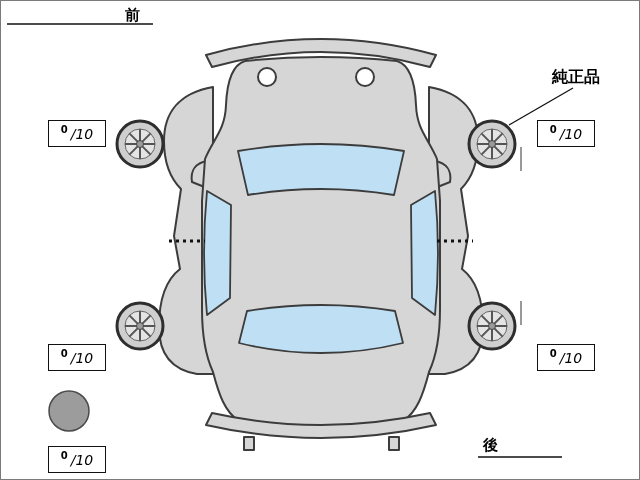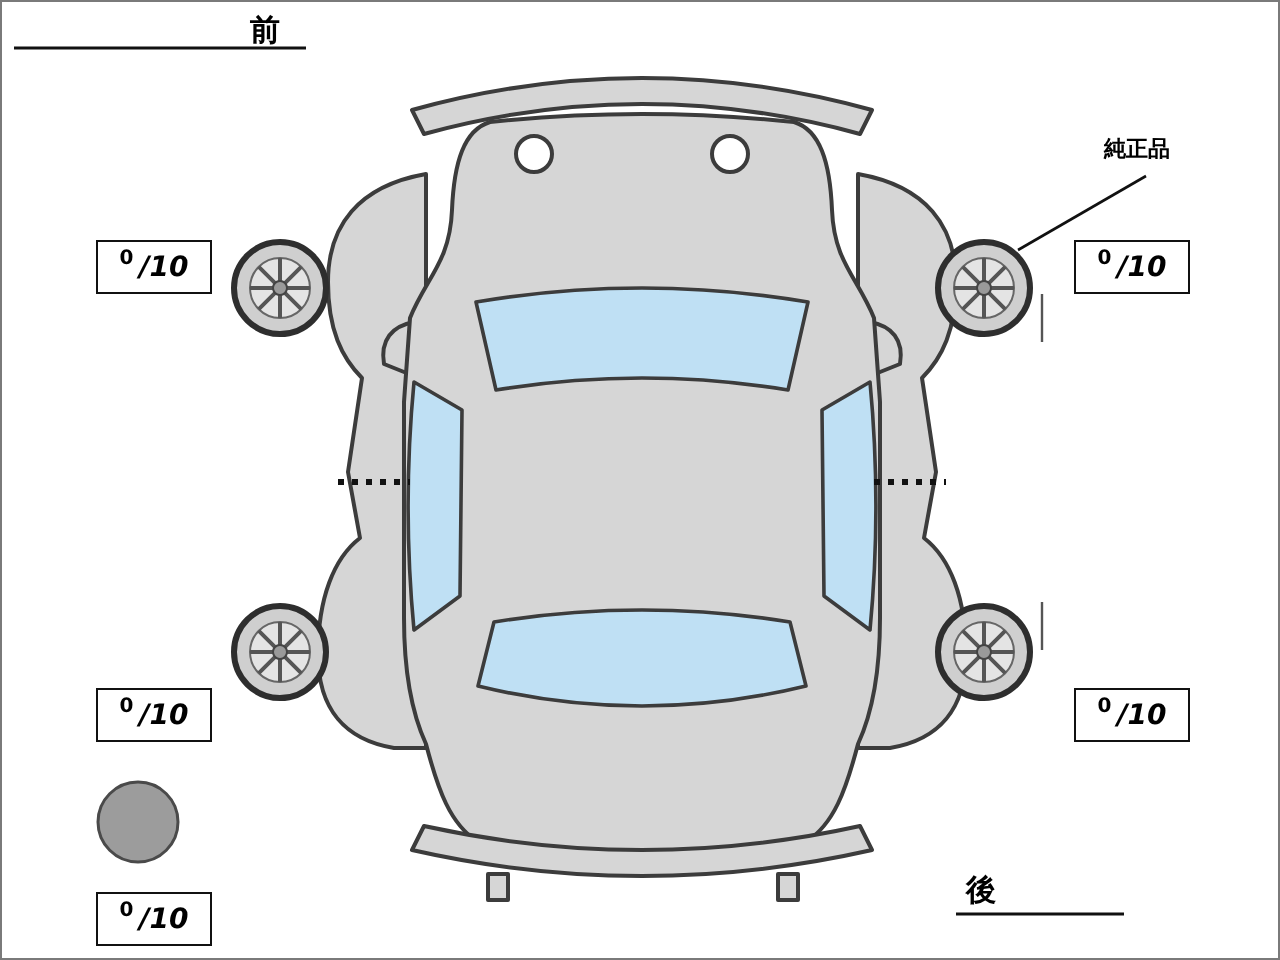--- a/index.html
+++ b/index.html
@@ -4,28 +4,28 @@
 <style>
   html,body{margin:0;padding:0;background:#fff;}
   .canvas{
     position:relative;width:640px;height:480px;background:#ffffff;
     border:1px solid #7a7a7a;box-sizing:border-box;overflow:hidden;
     font-family:"DejaVu Sans","Liberation Sans",sans-serif;
   }
   .layer{position:absolute;left:0;top:0;}
   .label{position:absolute;color:#000;font-weight:700;white-space:nowrap;}
   .label-front{left:124px;top:5px;font-size:15px;}
-  .label-genuine{left:551px;top:66px;font-size:11px;}
+  .label-genuine{left:551px;top:66px;font-size:16px;}
   .label-rear{left:482px;top:435px;font-size:15px;}
   .score-box{
     position:absolute;width:58px;height:27px;border:1px solid #111;background:#fff;
     display:flex;align-items:center;justify-content:center;gap:3px;box-sizing:border-box;
   }
   .score-num{font-size:10px;font-weight:700;transform:translateY(-4px);}
-  .score-den{font-size:14px;font-weight:700;font-style:italic;}
+  .score-den{font-size:14px;font-weight:400;font-style:italic;}
   .pos-fl{left:47px;top:119px;}
   .pos-fr{left:536px;top:119px;}
   .pos-rl{left:47px;top:343px;}
   .pos-rr{left:536px;top:343px;}
   .pos-sp{left:47px;top:445px;}
 </style>
 </head>
 <body>
 
 <div class="canvas">

